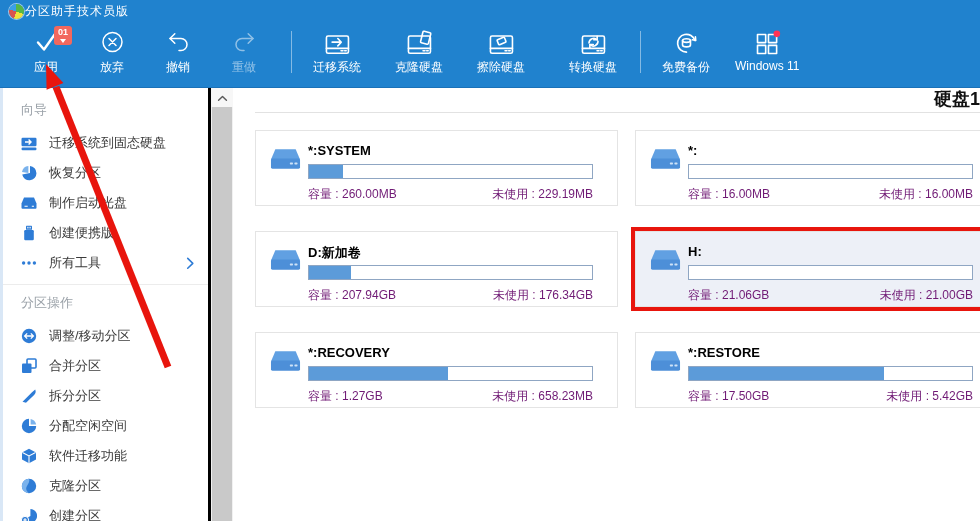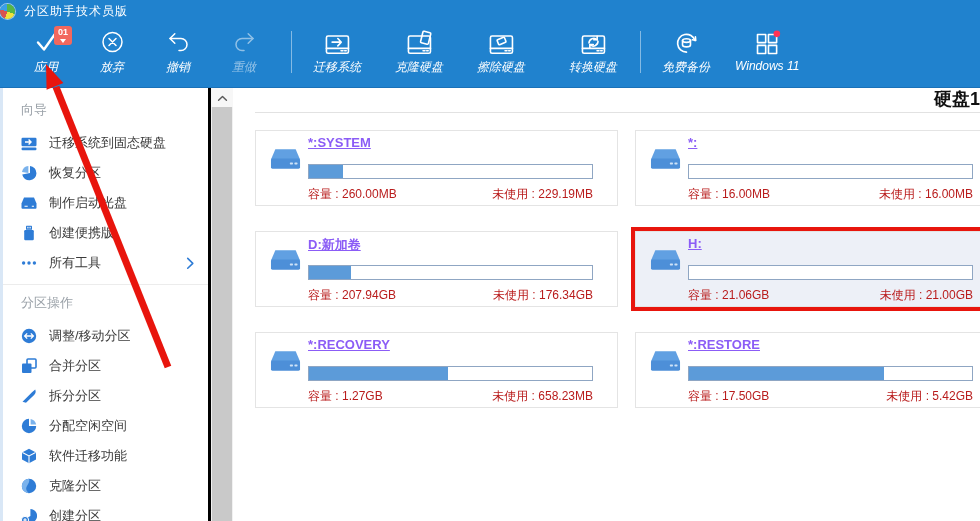--- a/index.html
+++ b/index.html
@@ -2,33 +2,33 @@
 <html><head>
 <meta charset="utf-8">
 <style>
   html,body{margin:0;padding:0;}
   body{
     width:980px;height:521px;overflow:hidden;position:relative;
     background:#fff;font-family:"Liberation Sans",sans-serif;
     -webkit-font-smoothing:antialiased;
   }
   
-  .titlebar{height:22px;background:#2082ce;display:flex;align-items:center;gap:9px;}
+  .titlebar{height:22px;background:#2082ce;display:flex;align-items:center;padding-left:9px;gap:1px;}
   .logo{width:15px;height:15px;border-radius:50%;flex:none;
     background:conic-gradient(#57b647 0 110deg,#f0e23c 110deg 200deg,#d9534f 200deg 285deg,#3aa0e8 285deg 360deg);
     box-shadow:0 0 0 1px rgba(255,255,255,.55);}
   .titlebar .wtitle{color:#fff;font-size:12px;letter-spacing:1px;}
   .toolbar{height:66px;background:#2082ce;display:flex;align-items:flex-start;padding:6px 0 0 14px;
     border-bottom:1px solid #1a71b8;box-sizing:border-box;}
   .tb-btn{width:64px;display:flex;flex-direction:column;align-items:center;gap:3px;
     color:#fff;font-size:12px;position:relative;cursor:pointer;margin-right:2px;flex:none;}
   .tb-btn .tb-icon{height:28px;display:flex;align-items:flex-end;}
   .tb-btn svg{width:29px;height:27px;display:block;}
   .tb-btn.disabled{opacity:.5;cursor:default;}
-  .tb-label{white-space:nowrap;font-style:italic;}
+  .tb-label{white-space:nowrap;}
   .tb-divider{width:1px;height:42px;background:rgba(255,255,255,.45);margin:3px 13px 0;flex:none;}
   [data-name="toolbar-button-convert-disk"]{margin-left:26px;}
   [data-name="toolbar-button-clone-disk"],[data-name="toolbar-button-wipe-disk"]{margin-left:16px;}
   [data-name="toolbar-button-windows-11"]{margin-left:15px;width:auto;min-width:64px;}
   .badge{position:absolute;top:-2px;left:40px;background:#f2685e;color:#fff;border-radius:3px;
     padding:2px 4px 2px;font-size:9px;font-weight:bold;line-height:9px;
     display:flex;flex-direction:column;align-items:center;z-index:5;justify-content:flex-end;}
   .badge .caret{width:0;height:0;border-left:3px solid transparent;border-right:3px solid transparent;
     border-top:4px solid #fff;margin-top:2px;}
   
@@ -49,25 +49,25 @@
   .vscroll .thumb{position:absolute;top:19px;bottom:0;left:1px;right:1px;background:#c9c9c9;cursor:pointer;}
   
   .main{flex:1;padding:5px 0 0 22px;overflow:hidden;position:relative;background:#fff;}
   .disk-title{font-size:18px;font-weight:bold;color:#111;line-height:13px;margin:0 0 6px;text-align:right;}
   .main hr{border:none;border-top:1px solid #e2e2e2;margin:0 0 17px;}
   .cards{display:grid;grid-template-columns:363px 363px;column-gap:17px;row-gap:25px;}
   .card{height:76px;border:1px solid #e4e4e4;background:#fff;position:relative;box-sizing:border-box;cursor:pointer;}
   .card.highlighted{background:#edf0f7;outline:4px solid #e8150d;outline-offset:0;}
   .card .picon{position:absolute;left:14px;top:15px;width:31px;height:26px;}
   .card .picon svg{width:100%;height:100%;display:block;}
-  .card .pname{position:absolute;left:52px;top:4px;font-size:13px;font-weight:bold;color:#8b5cf6;text-decoration:underline;}
+  .card .pname{position:absolute;left:52px;top:12px;font-size:13px;font-weight:bold;color:#000000;}
   .card .pbar{position:absolute;left:52px;right:24px;top:33px;height:13px;border:1px solid #8fa6c3;background:#fff;}
   .card .pfill{height:100%;background:#5c9bd9;}
   .card .pstats{position:absolute;left:52px;right:24px;top:55px;display:flex;justify-content:space-between;
-    font-size:12px;color:#b91c1c;}
+    font-size:12px;color:#701a75;}
   
   .overlay{position:absolute;left:0;top:0;width:980px;height:521px;pointer-events:none;z-index:40;}
 </style>
 </head>
 <body>
 
 <header class="titlebar" data-name="title-bar">
   <div class="logo" data-name="app-logo-icon"></div>
   <span class="wtitle" data-name="window-title">分区助手技术员版</span>
 </header>

